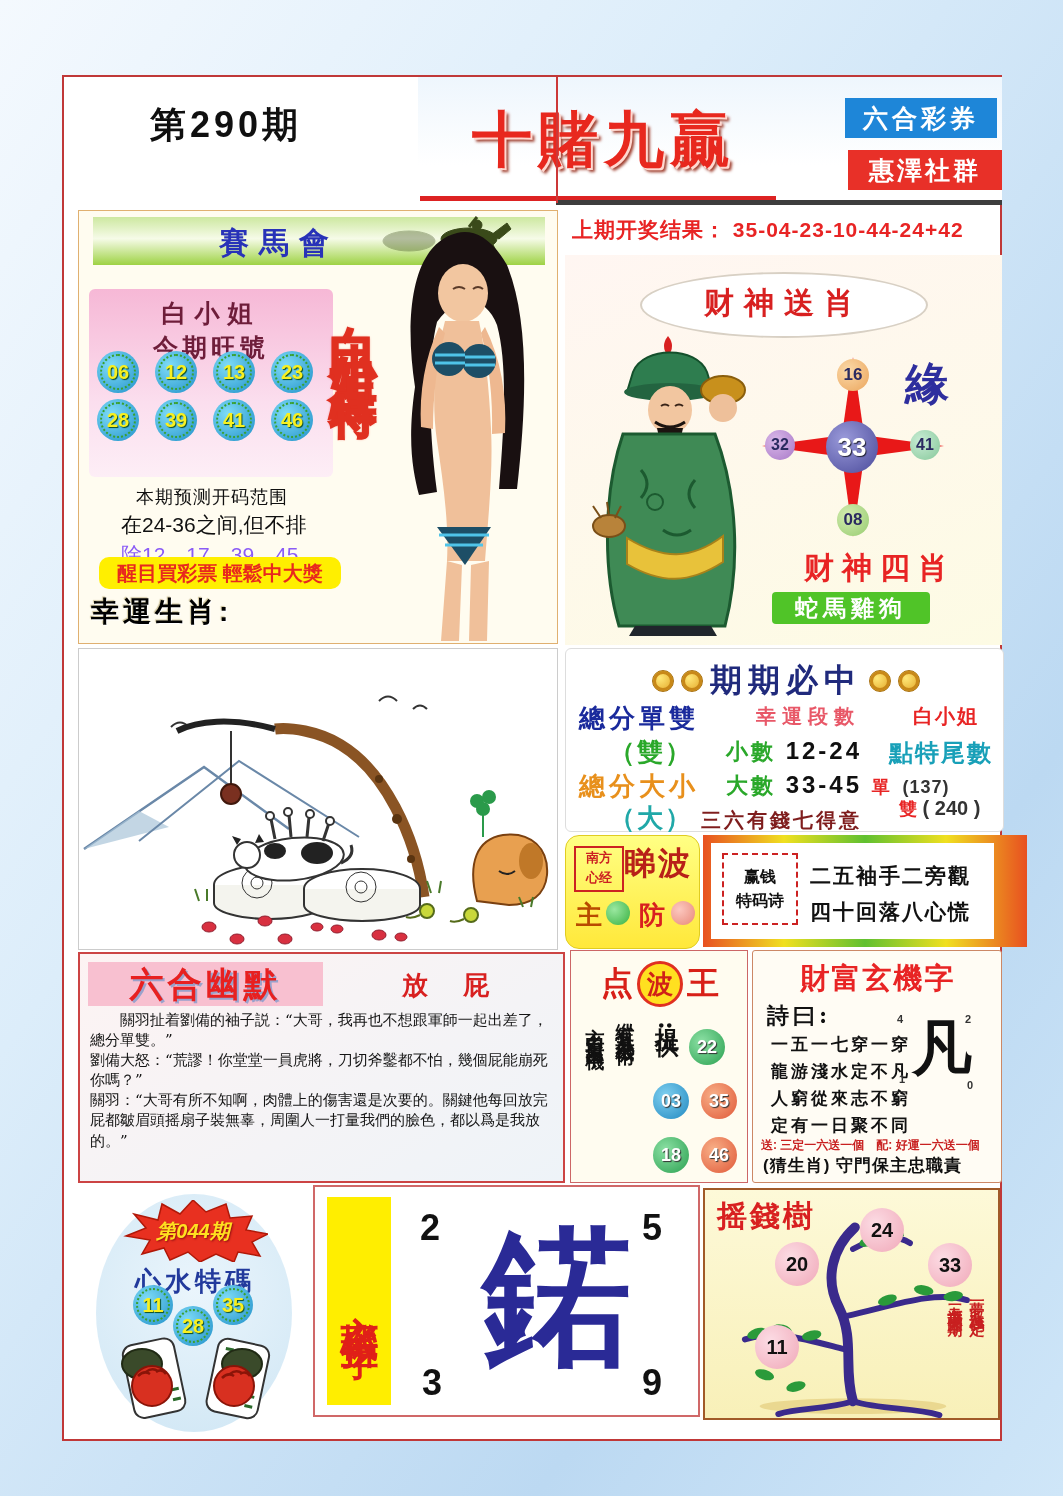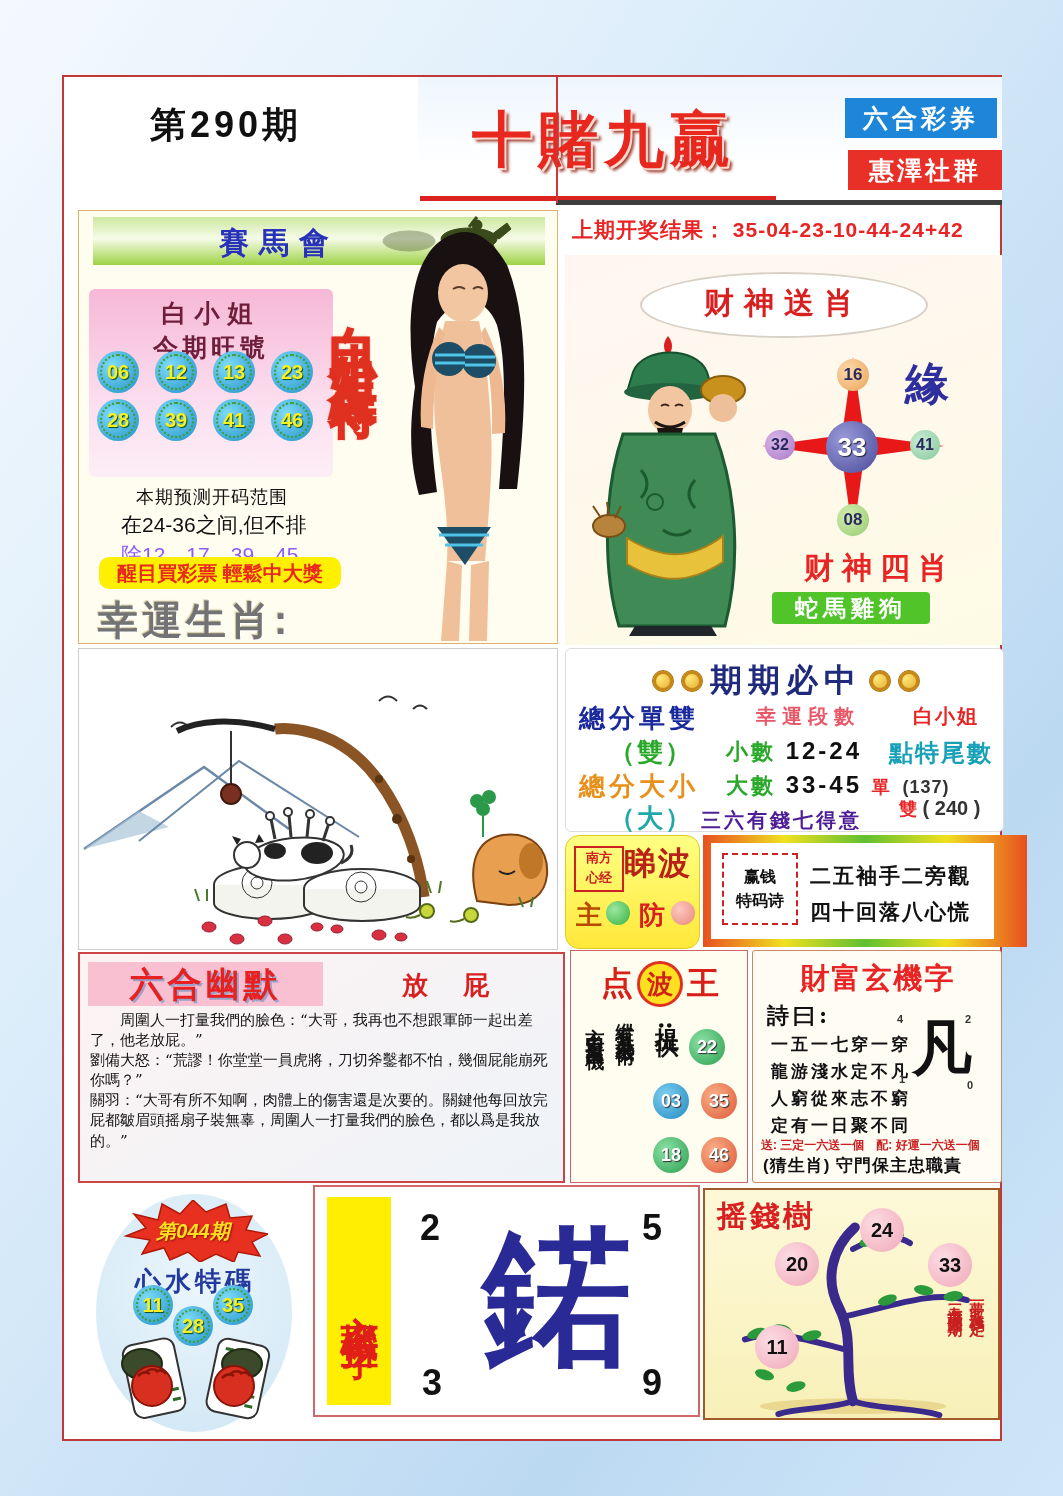--- a/index.html
+++ b/index.html
@@ -34,21 +34,21 @@
   .lady-sub{left:32px;top:42px;width:180px;text-align:center;font-size:25px;font-weight:bold;color:#6e1d3a;letter-spacing:4px;}
   .lotto-ball{width:42px;height:42px;border-radius:50%;background:radial-gradient(circle at 35% 35%,#7fdcf8,#1f8fc8);
               display:flex;align-items:center;justify-content:center;color:#f8f020;font-weight:900;font-size:20px;
               text-shadow:1px 1px 1px #0a4a20;}
   .lotto-ball::after{content:"";position:absolute;inset:3px;border-radius:50%;border:2px dotted #3aa030;}
   .pred1{left:57px;top:274px;font-size:18px;color:#101010;letter-spacing:1px;}
   .pred2{left:42px;top:300px;font-size:21px;color:#101010;}
   .pred3{left:42px;top:330px;font-size:21px;color:#8b5cf6;}
   .race-banner{left:20px;top:346px;width:242px;height:32px;background:#ffef00;border-radius:10px;text-align:center;
                line-height:32px;font-size:20px;font-weight:900;color:#e8281e;}
-  .lucky{left:19px;top:382px;font-size:40px;font-weight:900;color:#737373;
+  .lucky{left:12px;top:382px;font-size:28px;font-weight:900;color:#000000;
          text-shadow:1px 1px 0 #fff,-1px -1px 1px #cfc49c;letter-spacing:4px;}
   .vlady{left:244px;top:80px;height:352px;writing-mode:vertical-rl;font-size:46px;font-weight:900;color:#fff;
          letter-spacing:16px;-webkit-text-stroke:2.5px #e03020;text-shadow:0 0 3px #e03020;font-family:"DejaVu Serif",serif;}
   .woman{left:282px;top:16px;width:190px;height:414px;}
 
   
   .cartoon{left:78px;top:648px;width:478px;height:300px;background:#fff;border:1px solid #ccc;}
 
   
   .caishen{left:565px;top:255px;width:437px;height:390px;background:linear-gradient(160deg,#fff6f2 0%,#fdfbe4 100%);}
@@ -78,21 +78,21 @@
   .qq-l1v{left:43px;top:86px;font-size:26px;font-weight:900;color:#2aa82a;letter-spacing:2px;}
   .qq-l2{left:13px;top:120px;font-size:26px;font-weight:900;color:#e8901c;letter-spacing:4px;}
   .qq-l2v{left:43px;top:152px;font-size:26px;font-weight:900;color:#20a8a8;letter-spacing:2px;}
   .qq-m1{left:190px;top:54px;font-size:20px;font-weight:bold;color:#e85868;letter-spacing:6px;}
   .qq-small{left:160px;top:88px;font-size:24px;font-weight:900;color:#101010;letter-spacing:3px;}
   .qq-small .lbl{color:#2aa82a;font-size:22px;}
   .qq-big{left:160px;top:122px;font-size:24px;font-weight:900;color:#101010;letter-spacing:3px;}
   .qq-big .lbl{color:#2aa82a;font-size:22px;}
   .qq-big .odd{color:#e82424;font-size:18px;}
   .qq-big .oddv{color:#333;font-size:18px;letter-spacing:1px;}
-  .qq-m2{left:135px;top:158px;font-size:20px;font-weight:bold;color:#4c1d95;letter-spacing:3px;}
+  .qq-m2{left:135px;top:158px;font-size:20px;font-weight:bold;color:#7f1d1d;letter-spacing:3px;}
   .qq-r1{left:347px;top:54px;font-size:20px;font-weight:bold;color:#e82424;letter-spacing:2px;}
   .qq-r2{left:323px;top:88px;font-size:24px;font-weight:900;color:#18a0b8;letter-spacing:2px;}
   .qq-even{left:333px;top:148px;font-size:20px;font-weight:900;color:#333;}
   .qq-even .lbl{color:#e82424;font-size:18px;}
 
   
   .diba{left:565px;top:835px;width:133px;height:112px;border-radius:14px;border:1px solid #e0cc20;
         background:linear-gradient(180deg,#ffff84,#ffe83a);}
   .diba-tag{left:8px;top:10px;width:46px;height:42px;border:2px solid #cc2222;color:#cc2222;font-size:13px;
             font-weight:bold;text-align:center;line-height:20px;}
@@ -395,21 +395,21 @@
       <div>特码诗</div>
     </div>
     <div class="abs poem-l1 serif">二五袖手二旁觀</div>
     <div class="abs poem-l2 serif">四十回落八心慌</div>
   </div>
 
   <div class="abs humor">
     <div class="abs humor-strip">六合幽默</div>
     <div class="abs humor-sub">放 屁</div>
     <div class="abs humor-body serif">
-      <p class="first">周圍人一打量我們的臉色：“大哥，我再也不想跟軍師一起出差了，他老放屁。”</p>
+      <p class="first">關羽扯着劉備的袖子説：“大哥，我再也不想跟軍師一起出差了，總分單雙。”</p>
       <p>劉備大怒：“荒謬！你堂堂一員虎將，刀切斧鑿都不怕，幾個屁能崩死你嗎？”</p>
       <p>關羽：“大哥有所不知啊，肉體上的傷害還是次要的。關鍵他每回放完屁都皺眉頭摇扇子裝無辜，周圍人一打量我們的臉色，都以爲是我放的。”</p>
     </div>
   </div>
 
   <div class="abs dianbo">
     <div class="abs db-title">
       <span class="db-ch serif">点</span>
       <span class="db-circle serif">波</span>
       <span class="db-ch serif">王</span>

